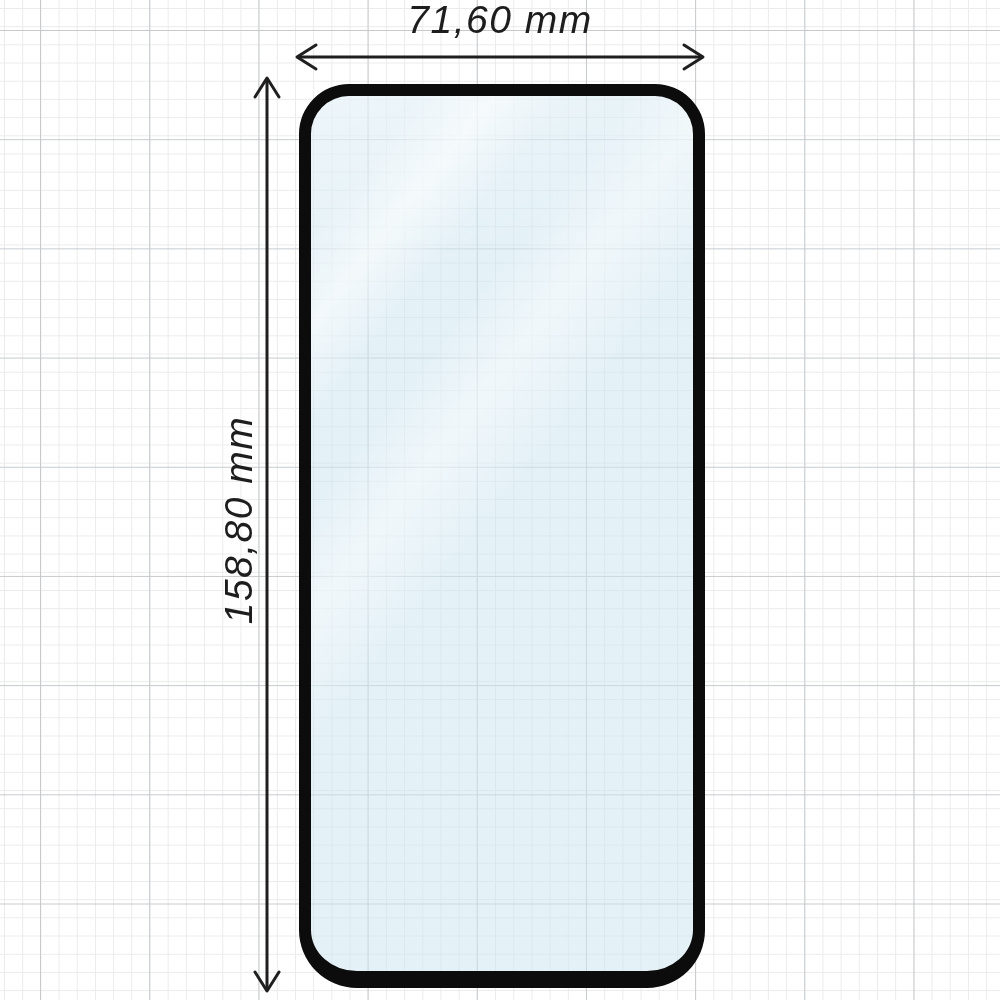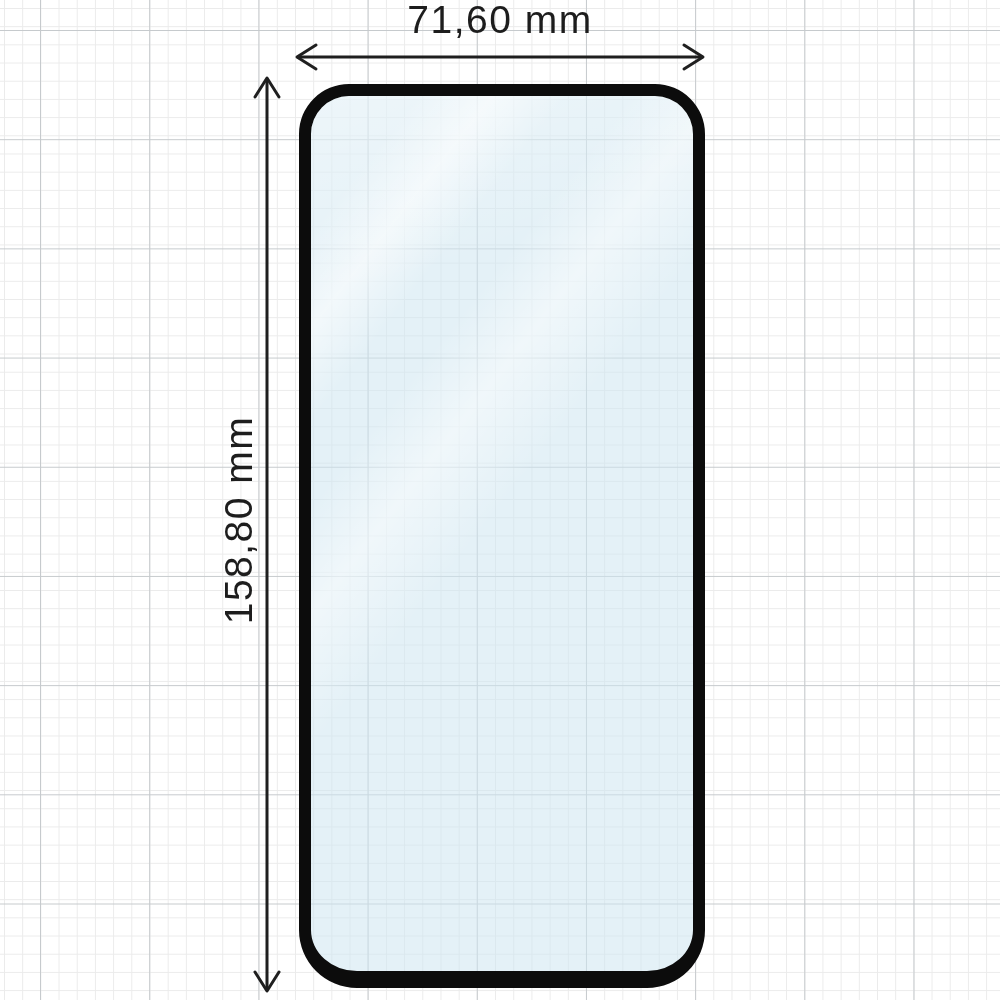--- a/index.html
+++ b/index.html
@@ -25,20 +25,21 @@
     background-size:
       109.2px 109.2px,
       109.2px 109.2px,
       18.2px 18.2px,
       18.2px 18.2px;
     background-position:
       40px 30px,
       40px 30px,
       4px 8px,
       4px 8px;
+    font-style: italic;
   }
 
   
   .glass {
     position: absolute;
     left: 299px;
     top: 84px;
     width: 406px;
     height: 904px;
     box-sizing: border-box;

